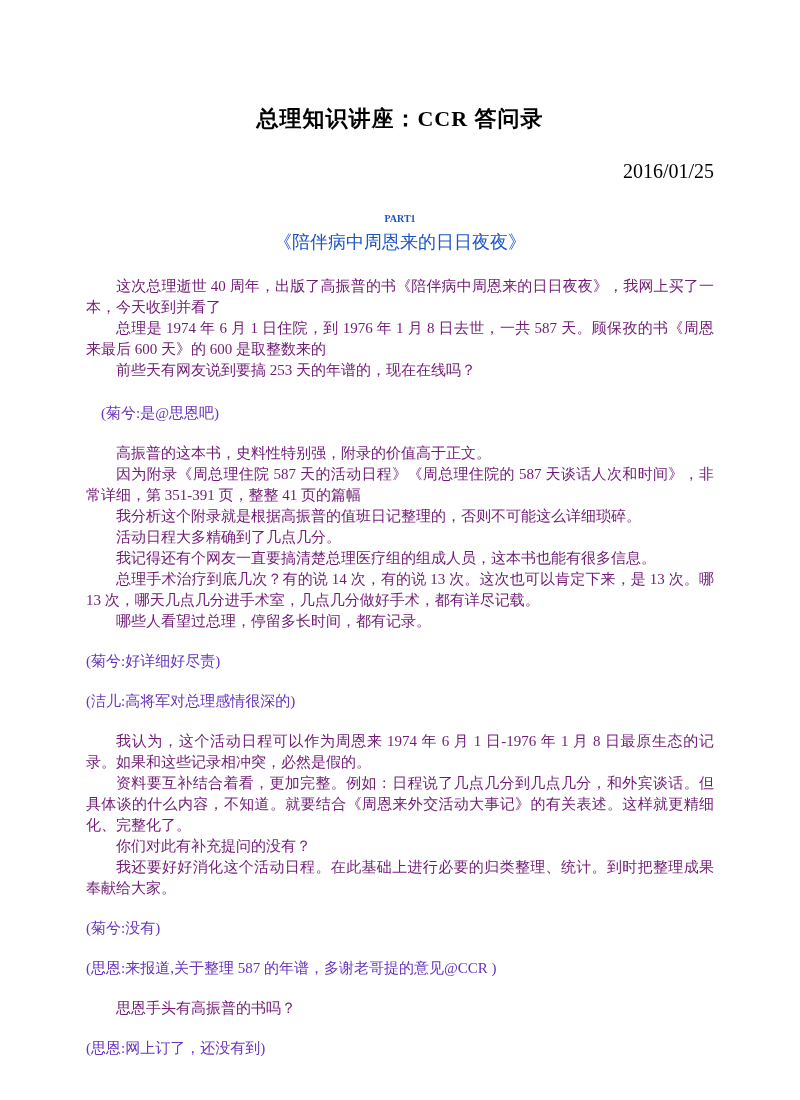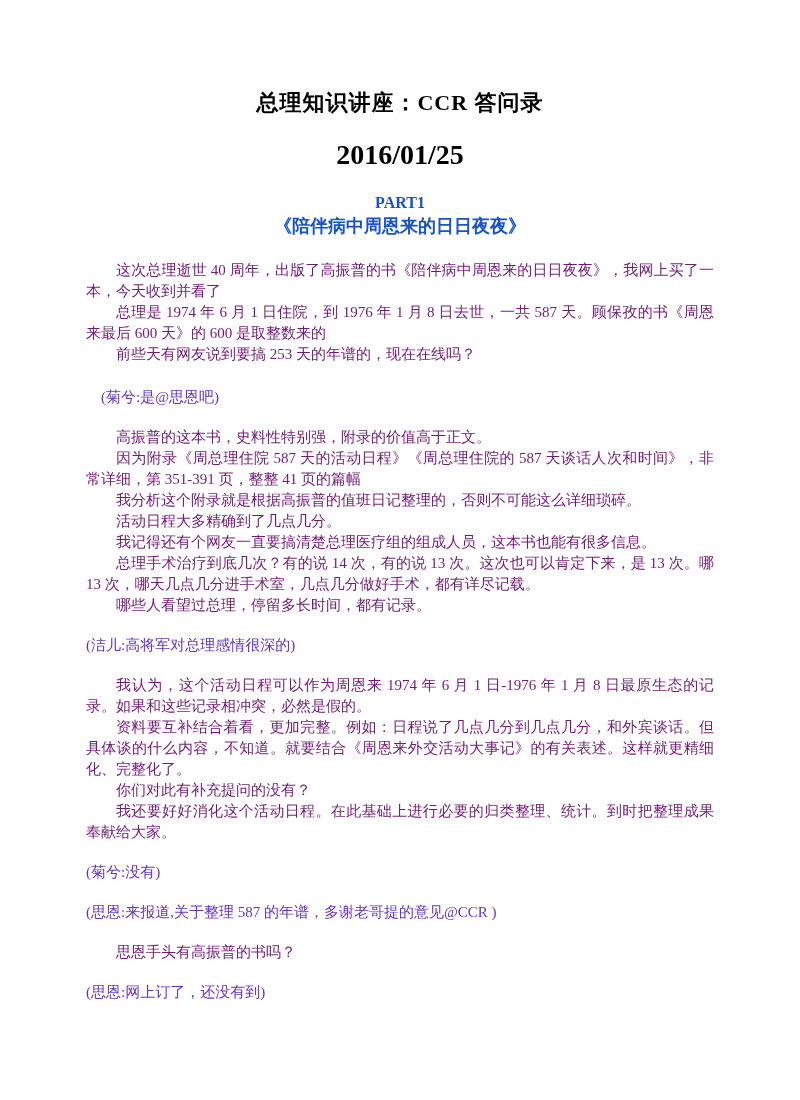--- a/index.html
+++ b/index.html
@@ -15,47 +15,47 @@
     color: #000000;
   }
   .doc-page {
     box-sizing: border-box;
     width: 800px;
     height: 1100px;
     padding: 88px 86px 0 86px;
     background: #ffffff;
   }
   .doc-title {
-    margin: 0 0 24px 0;
+    margin: 16px 0 24px 0;
     text-align: center;
     font-size: 22px;
     font-weight: bold;
     line-height: 30px;
     letter-spacing: 1px;
   }
   .doc-date {
     margin: 0 0 26px 0;
-    text-align: center;
-    font-size: 28px;
-    font-weight: bold;
+    text-align: right;
+    font-size: 20px;
+    font-weight: normal;
     line-height: 26px;
   }
   .part-label {
     margin: 0;
     text-align: center;
-    font-size: 16px;
+    font-size: 10px;
     font-weight: bold;
     line-height: 18px;
     color: var(--accent-blue, #1A54C4);
   }
   .section-title {
     margin: 2px 0 22px 0;
     text-align: center;
     font-size: 18px;
-    font-weight: bold;
+    font-weight: normal;
     line-height: 24px;
     color: var(--accent-blue, #1A54C4);
   }
   .content {
     font-size: 15px;
     line-height: 21px;
     text-align: justify;
   }
   .para {
     margin: 0;
@@ -87,20 +87,21 @@
       <p class="para body">总理是 1974 年 6 月 1 日住院，到 1976 年 1 月 8 日去世，一共 587 天。顾保孜的书《周恩来最后 600 天》的 600 是取整数来的</p>
       <p class="para body">前些天有网友说到要搞 253 天的年谱的，现在在线吗？</p>
       <p class="para dialogue-indent">(菊兮:是@思恩吧)</p>
       <p class="para body">高振普的这本书，史料性特别强，附录的价值高于正文。</p>
       <p class="para body">因为附录《周总理住院 587 天的活动日程》《周总理住院的 587 天谈话人次和时间》，非常详细，第 351-391 页，整整 41 页的篇幅</p>
       <p class="para body">我分析这个附录就是根据高振普的值班日记整理的，否则不可能这么详细琐碎。</p>
       <p class="para body">活动日程大多精确到了几点几分。</p>
       <p class="para body">我记得还有个网友一直要搞清楚总理医疗组的组成人员，这本书也能有很多信息。</p>
       <p class="para body">总理手术治疗到底几次？有的说 14 次，有的说 13 次。这次也可以肯定下来，是 13 次。哪 13 次，哪天几点几分进手术室，几点几分做好手术，都有详尽记载。</p>
       <p class="para body">哪些人看望过总理，停留多长时间，都有记录。</p>
+      <p class="para dialogue">(菊兮:好详细好尽责)</p>
       <p class="para dialogue">(洁儿:高将军对总理感情很深的)</p>
       <p class="para body">我认为，这个活动日程可以作为周恩来 1974 年 6 月 1 日-1976 年 1 月 8 日最原生态的记录。如果和这些记录相冲突，必然是假的。</p>
       <p class="para body">资料要互补结合着看，更加完整。例如：日程说了几点几分到几点几分，和外宾谈话。但具体谈的什么内容，不知道。就要结合《周恩来外交活动大事记》的有关表述。这样就更精细化、完整化了。</p>
       <p class="para body">你们对此有补充提问的没有？</p>
       <p class="para body">我还要好好消化这个活动日程。在此基础上进行必要的归类整理、统计。到时把整理成果奉献给大家。</p>
       <p class="para dialogue">(菊兮:没有)</p>
       <p class="para dialogue">(思恩:来报道,关于整理 587 的年谱，多谢老哥提的意见@CCR )</p>
       <p class="para body">思恩手头有高振普的书吗？</p>
       <p class="para dialogue">(思恩:网上订了，还没有到)</p>
     </div>

